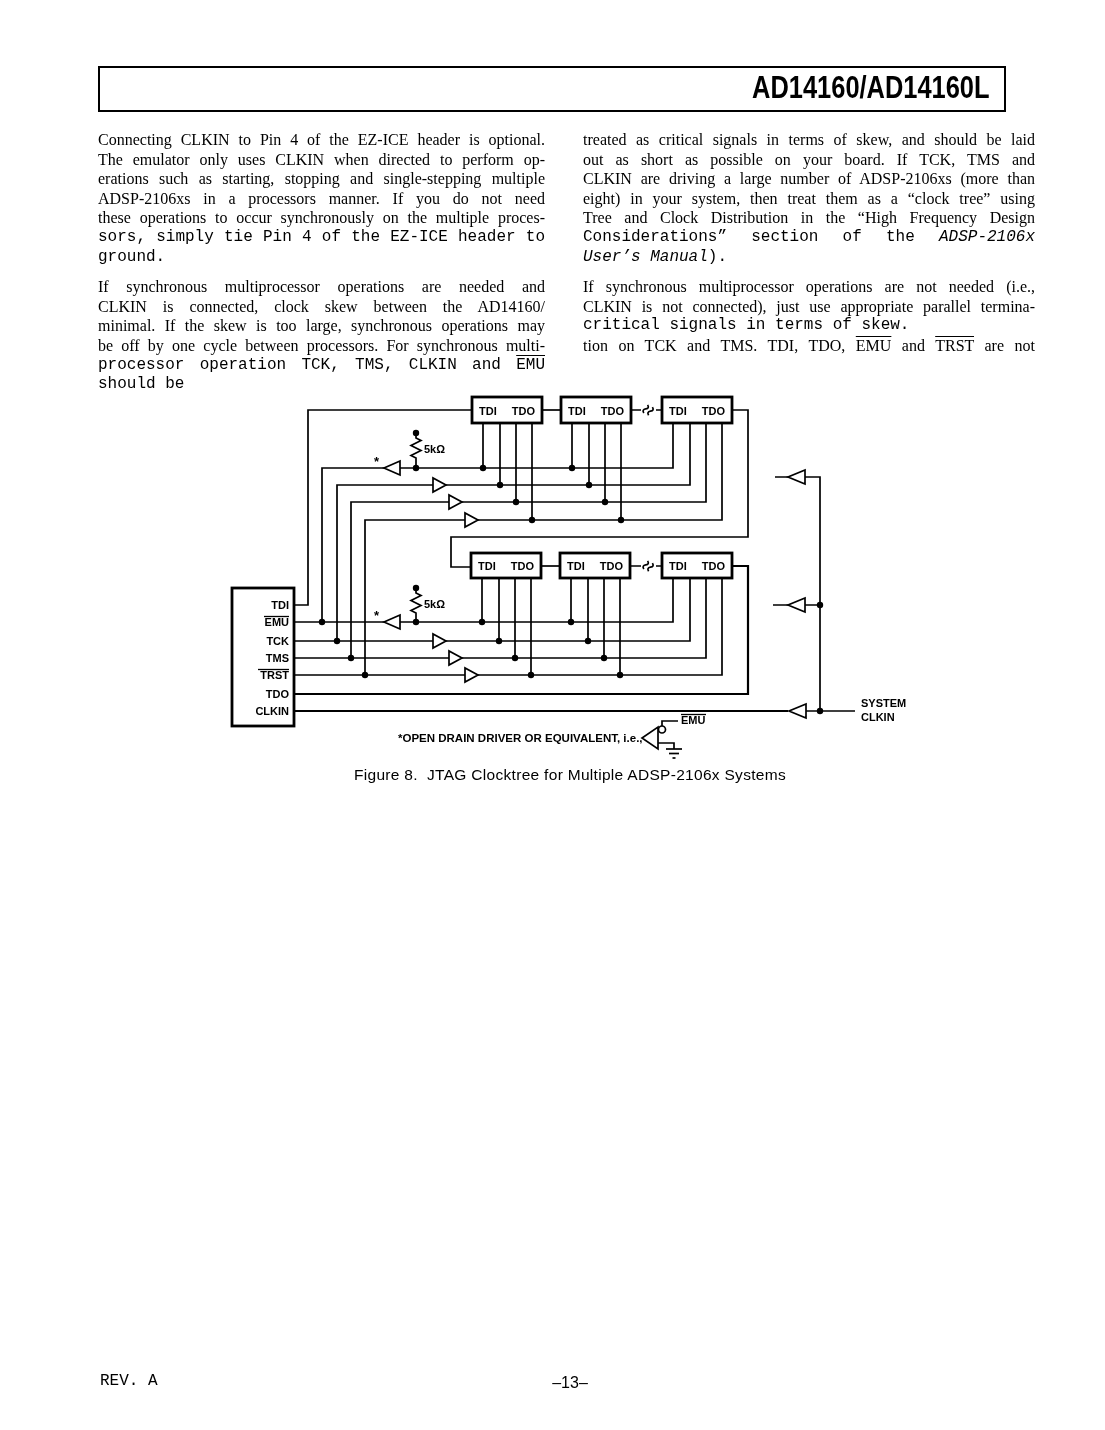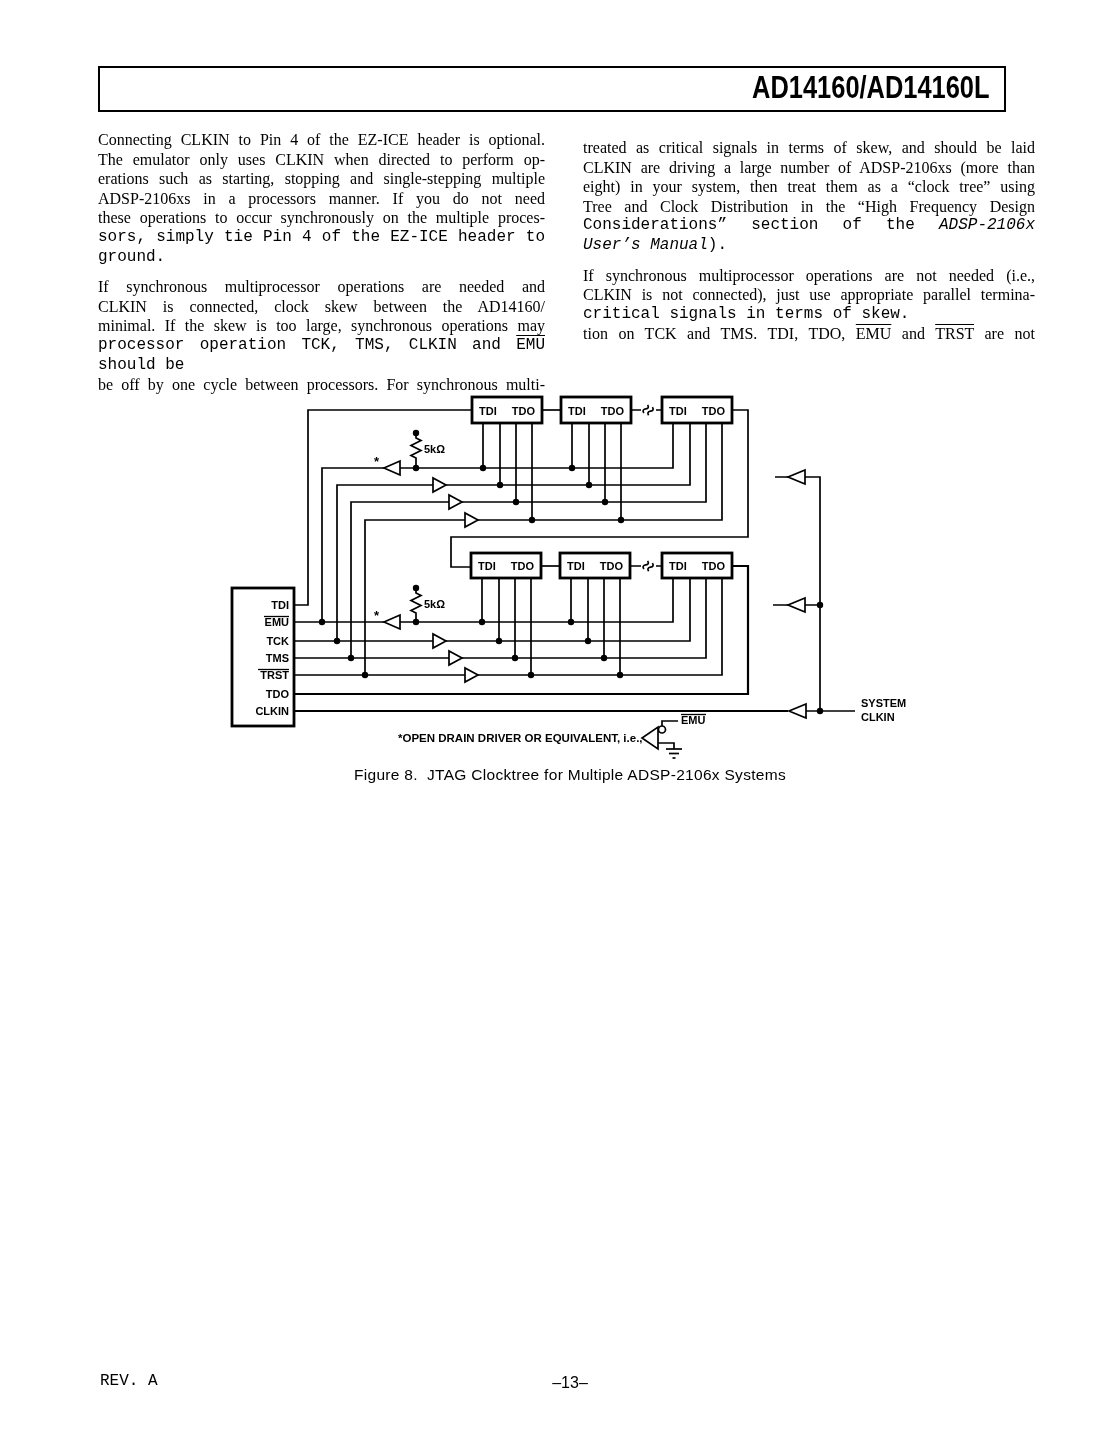--- a/index.html
+++ b/index.html
@@ -6,21 +6,21 @@
   .page{position:relative;width:1105px;height:1430px;background:#ffffff;margin:0 auto;
         font-family:"Liberation Serif",serif;color:#000;overflow:hidden;}
   .header-box{position:absolute;left:98px;top:66px;width:904px;height:42px;
               border:2.5px solid #000;}
   .title{position:absolute;right:14px;top:50%;transform:translateY(-54%) scaleX(.82);
          transform-origin:right center;
          font-family:"Liberation Sans",sans-serif;font-weight:bold;font-size:31px;
          letter-spacing:0px;white-space:nowrap;}
   .col{position:absolute;top:130px;font-size:16px;line-height:19.6px;}
   .col-left{left:98px;width:447px;}
-  .col-right{left:583px;width:452px;margin-top:8px;}
+  .col-right{left:583px;width:452px;}
   .para{margin:0;}
   .para + .para{margin-top:10px;}
   .tl{text-align:justify;text-align-last:justify;white-space:normal;}
   .tl.last{text-align-last:auto;font-family:Liberation Mono, monospace;}
   .ov{text-decoration:overline;}
   .it{font-style:italic;}
   .diagram-svg{position:absolute;left:0;top:0;}
   .caption{position:absolute;left:35px;top:766px;width:1070px;text-align:center;
            font-family:"Liberation Sans",sans-serif;font-size:15.5px;
            letter-spacing:.3px;}
@@ -53,28 +53,29 @@
         <div class="tl"><span>The emulator only uses CLKIN when directed to perform op-</span></div>
         <div class="tl"><span>erations such as starting, stopping and single-stepping multiple</span></div>
         <div class="tl"><span>ADSP-2106xs in a processors manner. If you do not need</span></div>
         <div class="tl"><span>these operations to occur synchronously on the multiple proces-</span></div>
         <div class="tl last"><span>sors, simply tie Pin 4 of the EZ-ICE header to ground.</span></div>
       </div>
     <div class="para">
         <div class="tl"><span>If synchronous multiprocessor operations are needed and</span></div>
         <div class="tl"><span>CLKIN is connected, clock skew between the AD14160/</span></div>
         <div class="tl"><span>minimal. If the skew is too large, synchronous operations may</span></div>
+        <div class="tl"><span>be off by one cycle between processors. For synchronous multi-</span></div>
         <div class="tl last"><span>processor operation TCK, TMS, CLKIN and </span><span class="ov">EMU</span><span> should be</span></div>
-        <div class="tl"><span>be off by one cycle between processors. For synchronous multi-</span></div>
       </div>
   </div>
 
   <div class="col col-right">
     <div class="para">
         <div class="tl"><span>treated as critical signals in terms of skew, and should be laid</span></div>
+        <div class="tl"><span>out as short as possible on your board. If TCK, TMS and</span></div>
         <div class="tl"><span>CLKIN are driving a large number of ADSP-2106xs (more than</span></div>
         <div class="tl"><span>eight) in your system, then treat them as a “clock tree” using</span></div>
         <div class="tl"><span>Tree and Clock Distribution in the “High Frequency Design</span></div>
         <div class="tl last"><span>Considerations” section of the </span><span class="it">ADSP-2106x User’s Manual</span><span>).</span></div>
       </div>
     <div class="para">
         <div class="tl"><span>If synchronous multiprocessor operations are not needed (i.e.,</span></div>
         <div class="tl"><span>CLKIN is not connected), just use appropriate parallel termina-</span></div>
         <div class="tl last"><span>critical signals in terms of skew.</span></div>
         <div class="tl"><span>tion on TCK and TMS. TDI, TDO, </span><span class="ov">EMU</span><span> and </span><span class="ov">TRST</span><span> are not</span></div>

